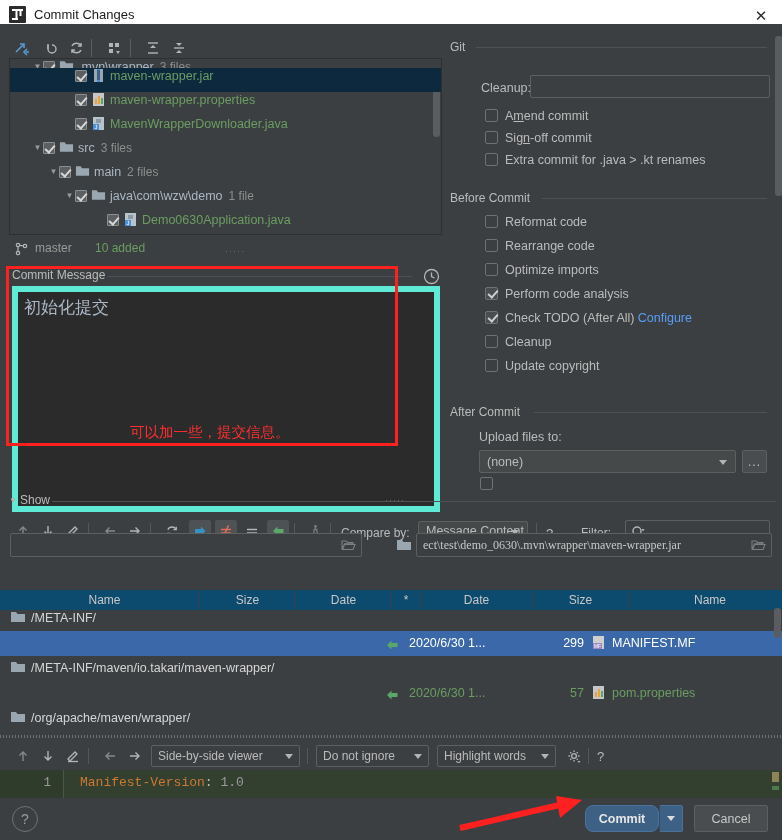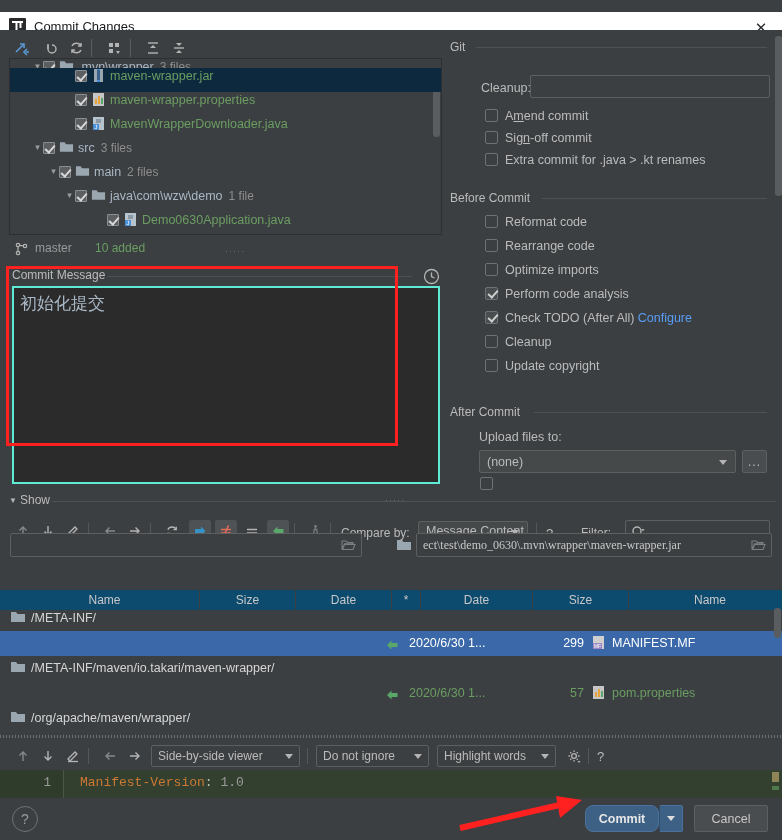--- a/index.html
+++ b/index.html
@@ -7,21 +7,21 @@
     width:782px;height:840px;overflow:hidden;
     background:#3c3f41;
     font-family:"Liberation Sans","DejaVu Sans",sans-serif;
     font-size:12px;color:#bbbbbb;
     -webkit-font-smoothing:antialiased;
   }
   .root{position:relative;width:782px;height:840px;}
 
   
   .titlebar{
-    position:absolute;left:0;top:12px;width:782px;height:24px;
+    position:absolute;left:0;top:0;width:782px;height:24px;
     background:#ffffff;
   }
   .tb-icon{
     position:absolute;left:9px;top:6px;width:17px;height:17px;
     background:#2b2b2b;border-radius:1px;
     display:flex;align-items:center;justify-content:center;
   }
   .tb-icon svg{display:block;}
   .tb-title{
     position:absolute;left:34px;top:7px;
@@ -101,22 +101,22 @@
   }
 
   
   .cmpanel{position:absolute;left:9px;top:268px;width:433px;height:219px;}
   .cm-head{position:absolute;left:3px;top:0px;font-size:12px;color:#bbbbbb;}
   .cm-line{position:absolute;left:99px;top:8px;right:30px;height:1px;background:#4f5254;}
   .cm-clock{
     position:absolute;right:2px;top:0px;width:17px;height:17px;cursor:pointer;
   }
   .cm-box{
-    position:absolute;left:3px;top:18px;width:428px;height:198px;
-    background:#2b2b2b;border:2px solid #5eead4;box-sizing:border-box;
+    position:absolute;left:3px;top:18px;width:428px;height:226px;
+    background:#2b2b2b;border:6px solid #5eead4;box-sizing:border-box;
     cursor:text;
   }
   .cm-text{
     position:absolute;left:6px;top:4px;font-size:17px;color:#a9b7c6;
     font-family:"DejaVu Sans",sans-serif;
   }
   .cm-note{
     position:absolute;left:112px;top:131px;font-size:14.5px;color:#ff2f2f;
     font-family:"DejaVu Sans",sans-serif;white-space:nowrap;
   }
@@ -397,20 +397,21 @@
     <div class="cm-head">Commit Message</div>
     <div class="cm-line"></div>
     <div class="cm-clock">
       <svg width="17" height="17" viewBox="0 0 17 17">
         <circle cx="8.5" cy="8.5" r="7" fill="none" stroke="#b4b4b4" stroke-width="1.3"></circle>
         <path d="M8.5 4.5 L8.5 8.5 L11.5 10" stroke="#b4b4b4" stroke-width="1.3" fill="none"></path>
       </svg>
     </div>
     <div class="cm-box">
       <div class="cm-text">初始化提交</div>
+      <div class="cm-note">可以加一些，提交信息。</div>
     </div>
   </div>
   <div class="redbox"></div>
 
   <div class="rpanel">
     <div class="rsb"></div>
 
     <div class="grp" style="top:4px;">Git</div>
     <div class="grpline" style="left:26px;top:11px;width:291px;"></div>
     <div class="fieldlabel" style="left:31px;top:45px;">Cleanup:</div>

